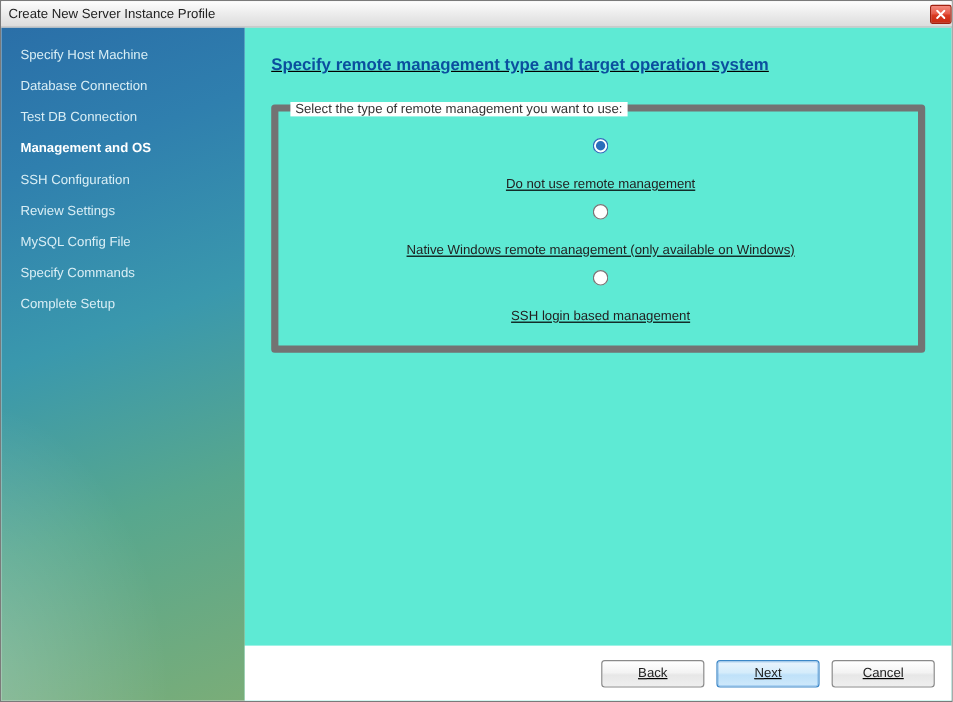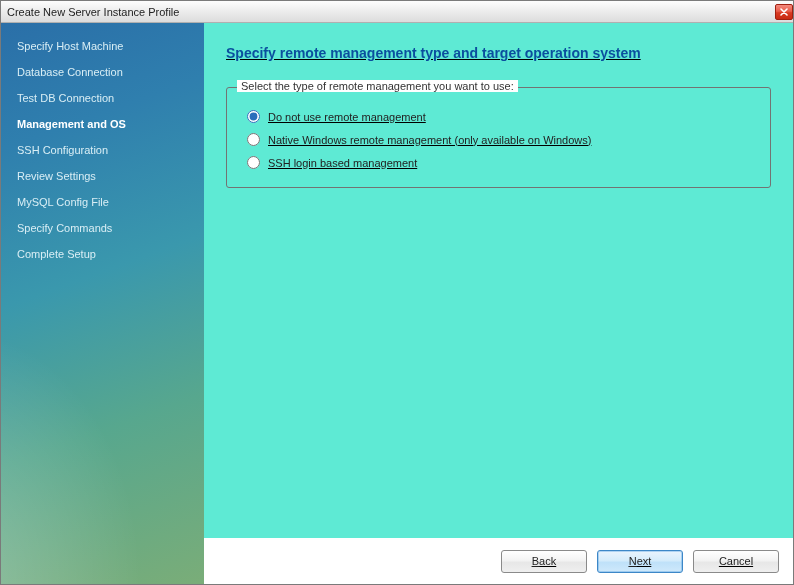--- a/index.html
+++ b/index.html
@@ -80,42 +80,43 @@
       flex: 1;
       padding: 22px 22px 10px 22px;
     }
     .page-title {
       color: #0b4f9e;
       font-size: 14px;
       font-weight: bold;
       margin-bottom: 26px;
     }
     .group {
-      border: 1px solid #737373;
+      border: 6px solid #737373;
       border-radius: 3px;
       padding: 18px 16px 18px 16px;
       position: relative;
       margin-top: 24px;
     }
     .group-legend {
       position: absolute;
       top: -8px;
       left: 10px;
       background: #fff;
       padding: 0 4px;
       color: #333;
       font-size: 11px;
     }
     .radio-row {
       display: flex;
       align-items: center;
-      gap: 8px;
+      gap: 20px;
       margin: 4px 0 10px 4px;
       font-size: 11px;
       color: #222;
+      flex-direction: column;
     }
     .radio-row:last-child { margin-bottom: 0; }
     .radio-row input[type=radio] {
       width: 13px;
       height: 13px;
       accent-color: #2a6ebb;
     }
     .footer {
       height: 46px;
       display: flex;

